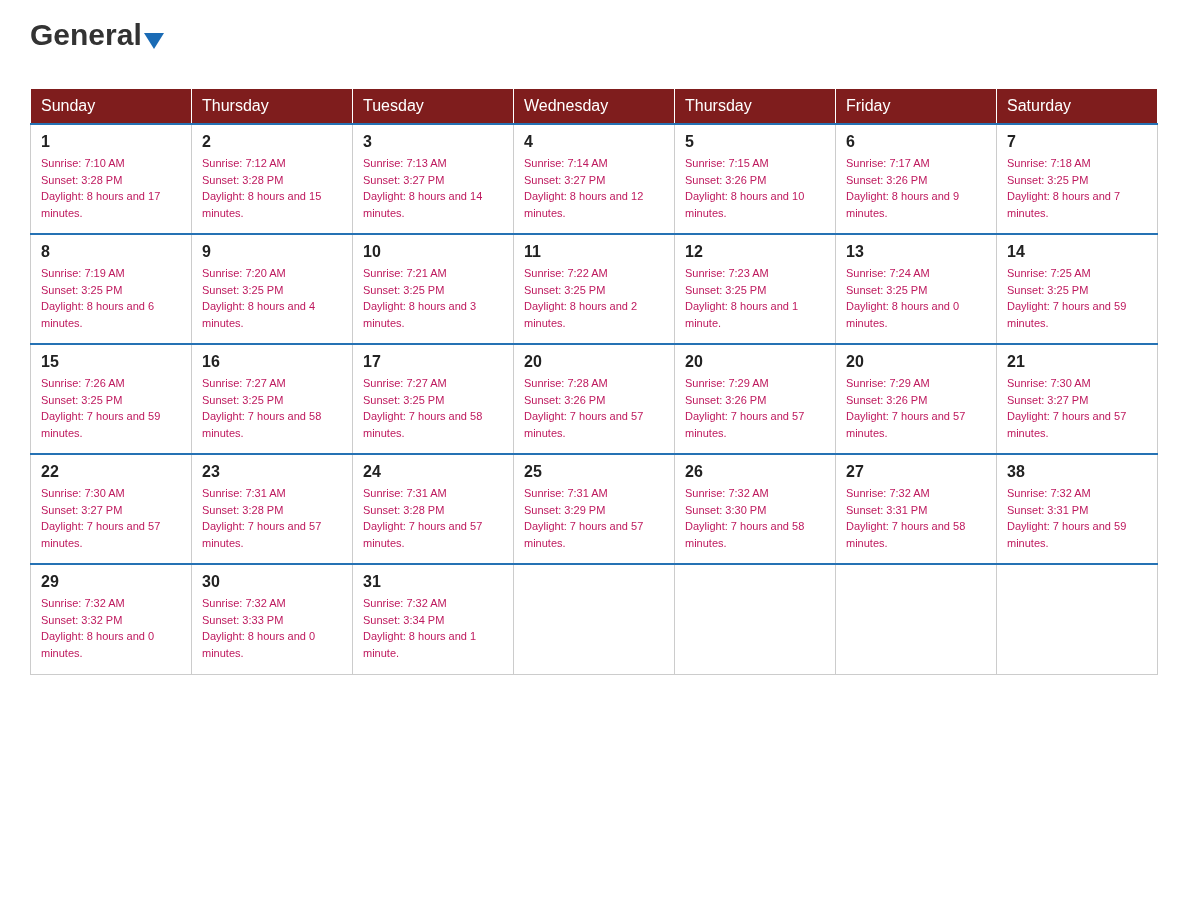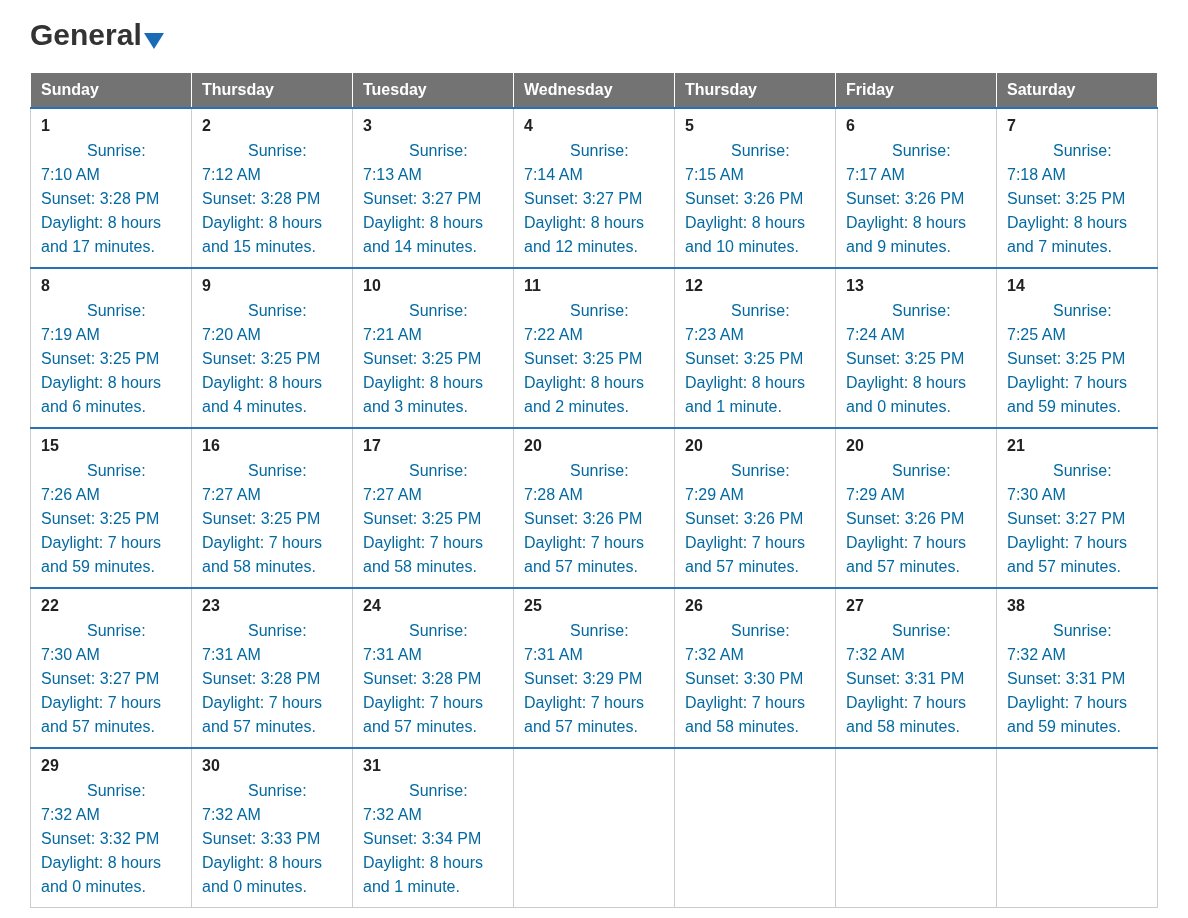--- a/index.html
+++ b/index.html
@@ -7,21 +7,21 @@
       font-family: Arial, sans-serif;
       background: #fff;
       padding: 20px 30px;
       width: 1188px;
       min-height: 918px;
     }
     .header {
       display: flex;
       justify-content: space-between;
       align-items: center;
-      margin-bottom: 20px;
+      margin-bottom: 36px;
     }
     .logo {
       display: flex;
       flex-direction: column;
       align-items: flex-start;
     }
     .title-area {
       text-align: right;
     }
     .month-title {
@@ -34,48 +34,47 @@
       font-size: 22px;
       color: #444;
       margin-top: 4px;
     }
     table {
       width: 100%;
       border-collapse: collapse;
       table-layout: fixed;
     }
     thead tr th {
-      background-color: #737373;
+      background-color: #7f1d1d;
       color: #fff;
       font-size: 16px;
-      font-weight: bold;
+      font-weight: normal;
       padding: 8px 10px;
       text-align: left;
       border: 1px solid #fff;
     }
     tbody tr td {
       vertical-align: top;
       padding: 8px 10px;
       font-size: 13.5px;
       color: #222;
       border: 1px solid #ccc;
       border-top: 2px solid #2572b4;
       height: 110px;
     }
     tbody tr td .day-num {
       font-size: 16px;
       font-weight: bold;
       display: block;
       margin-bottom: 4px;
     }
     tbody tr td .day-info {
-      font-size: 16px;
+      font-size: 11px;
       line-height: 1.5;
-      color: #0369a1;
-      margin-left: 46px;
+      color: #be185d;
     }
     tbody tr td.empty {
       background: #fff;
       border-top: 2px solid #2572b4;
     }
   </style>
 </head>
 <body>
 
 <div class="header">

